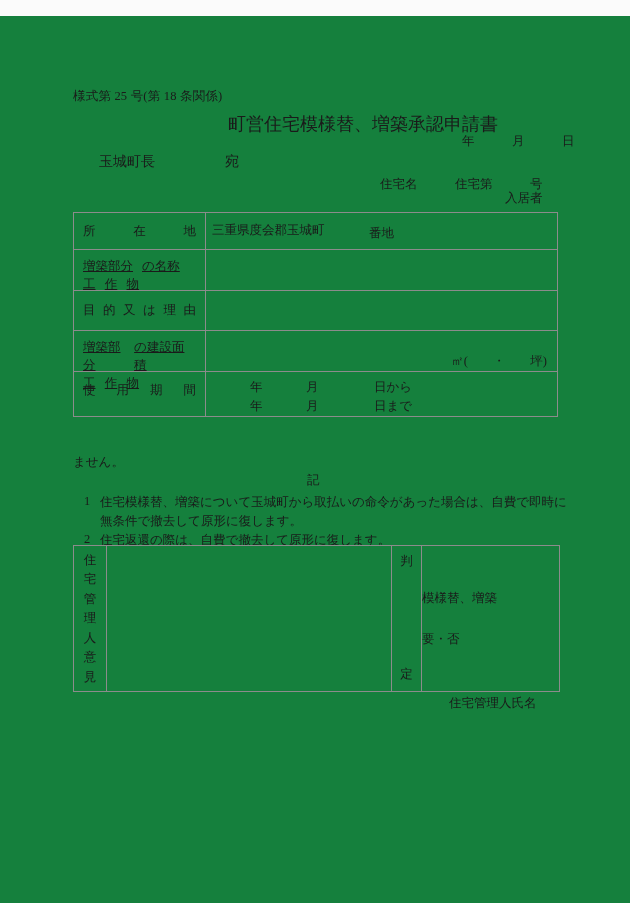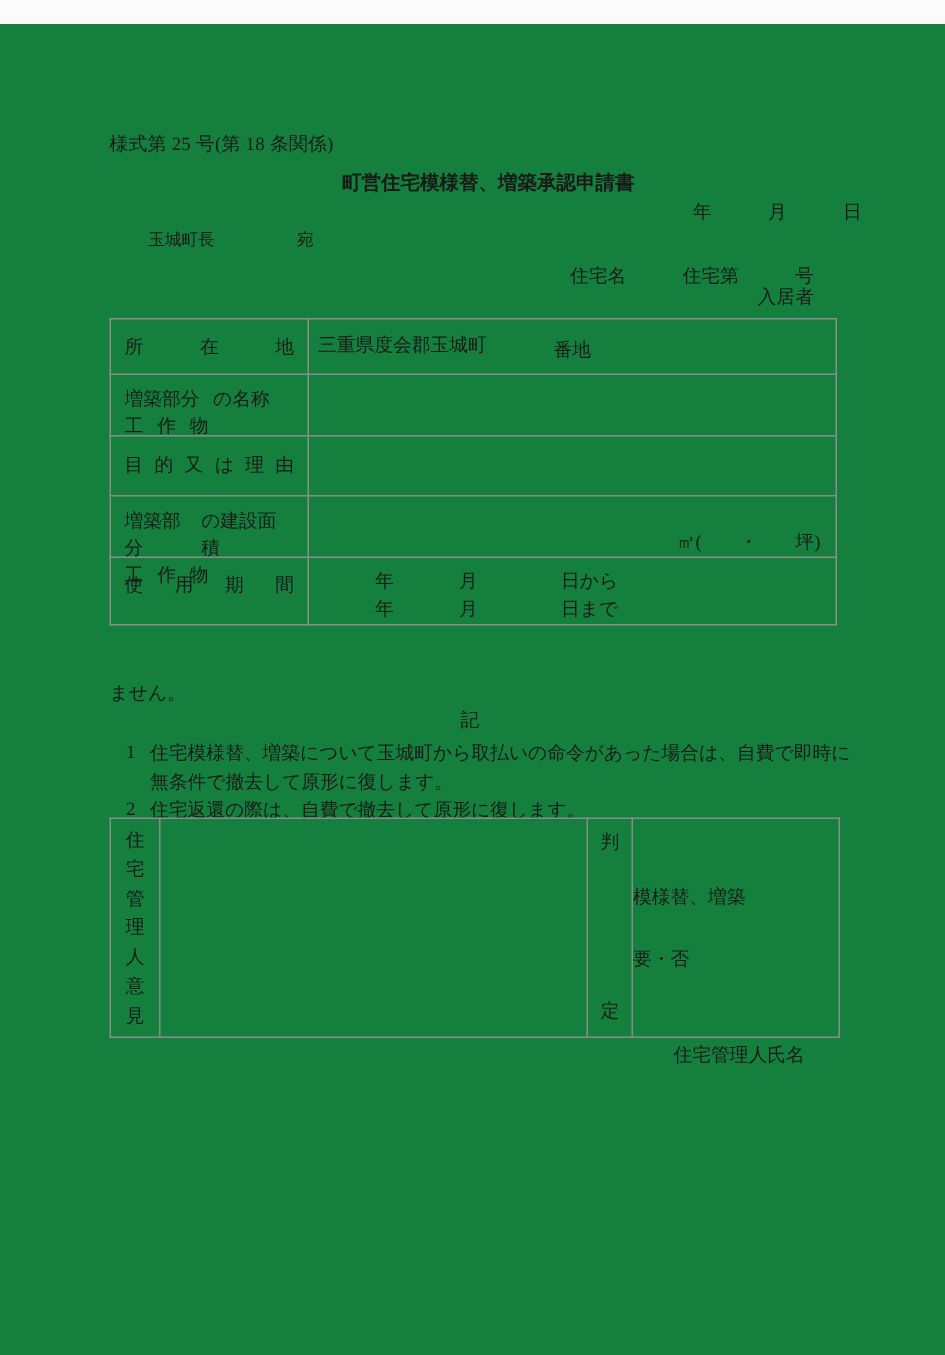--- a/index.html
+++ b/index.html
@@ -19,23 +19,23 @@
     height: 903px;
     background: #15803d;
     overflow: hidden;
     margin-top: 16px;
   }
 
   
   .abs { position: absolute; white-space: pre; line-height: 1; }
 
   .form-no      { left: 73px;  top: 74px;  font-size: 12.5px; letter-spacing: .2px; }
-  .doc-title    { left: 228px; top: 99px;  font-size: 13px; font-weight: bold; }
+  .doc-title    { left: 228px; top: 99px;  font-size: 18px; }
   .date-line    { left: 462px; top: 119px; font-size: 12.5px; }
-  .addressee    { left: 99px;  top: 139px; font-size: 11px; }
+  .addressee    { left: 99px;  top: 139px; font-size: 14px; }
   .house-line   { left: 380px; top: 162px; font-size: 12.5px; }
   .resident     { left: 505px; top: 176px; font-size: 12.5px; }
 
   
   #main-table {
     position: absolute;
     left: 73px;
     top: 196px;
     width: 482px;
     border-collapse: collapse;
@@ -56,20 +56,21 @@
     justify-content: space-between;
     padding: 0 9px;
     box-sizing: border-box;
   }
   .lbl-1line { height: 36px; align-items: center; }
   .lbl-2line {
     height: 40px;
     padding: 7px 9px 0 9px;
     box-sizing: border-box;
     line-height: 1.45;
+    text-decoration: underline;
   }
   .lbl-2line .l2-row { display: flex; justify-content: space-between; }
   .lbl-2line .l2-row.tight { justify-content: flex-start; }
   .lbl-2line .l2-row.tight span { padding-right: 9px; }
 
   .r1 { height: 36px; }
   .r2 { height: 40px; }
   .r3 { height: 40px; }
   .r4 { height: 40px; }
   .r5 { height: 39px; }

